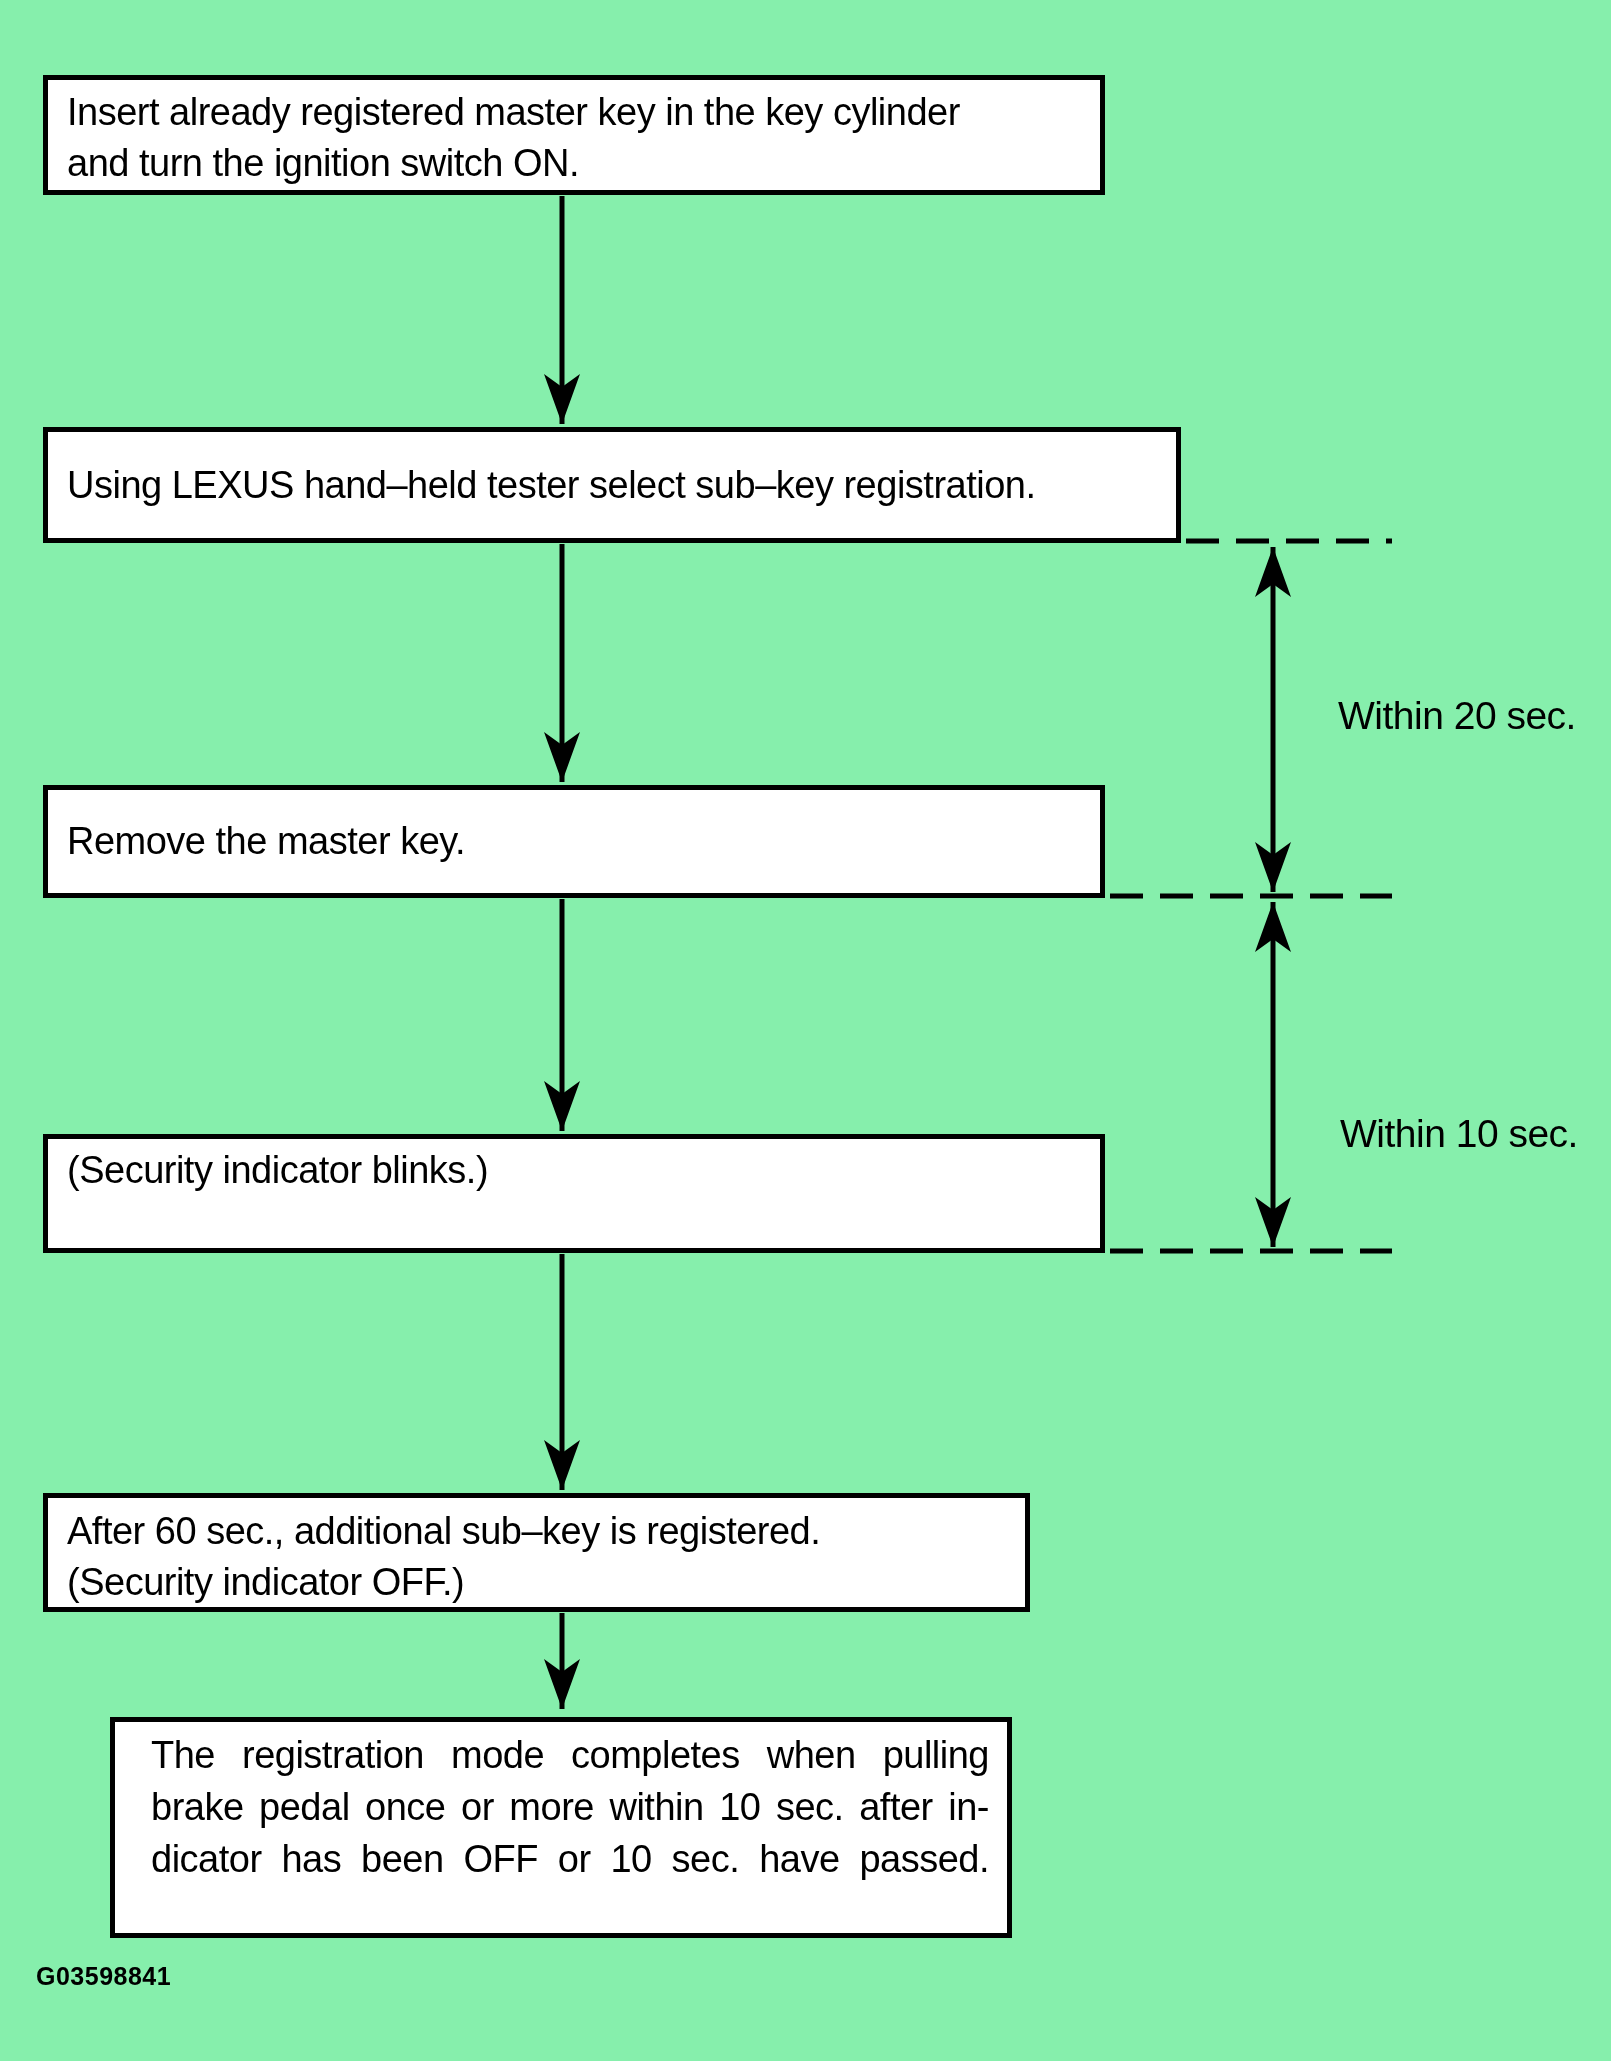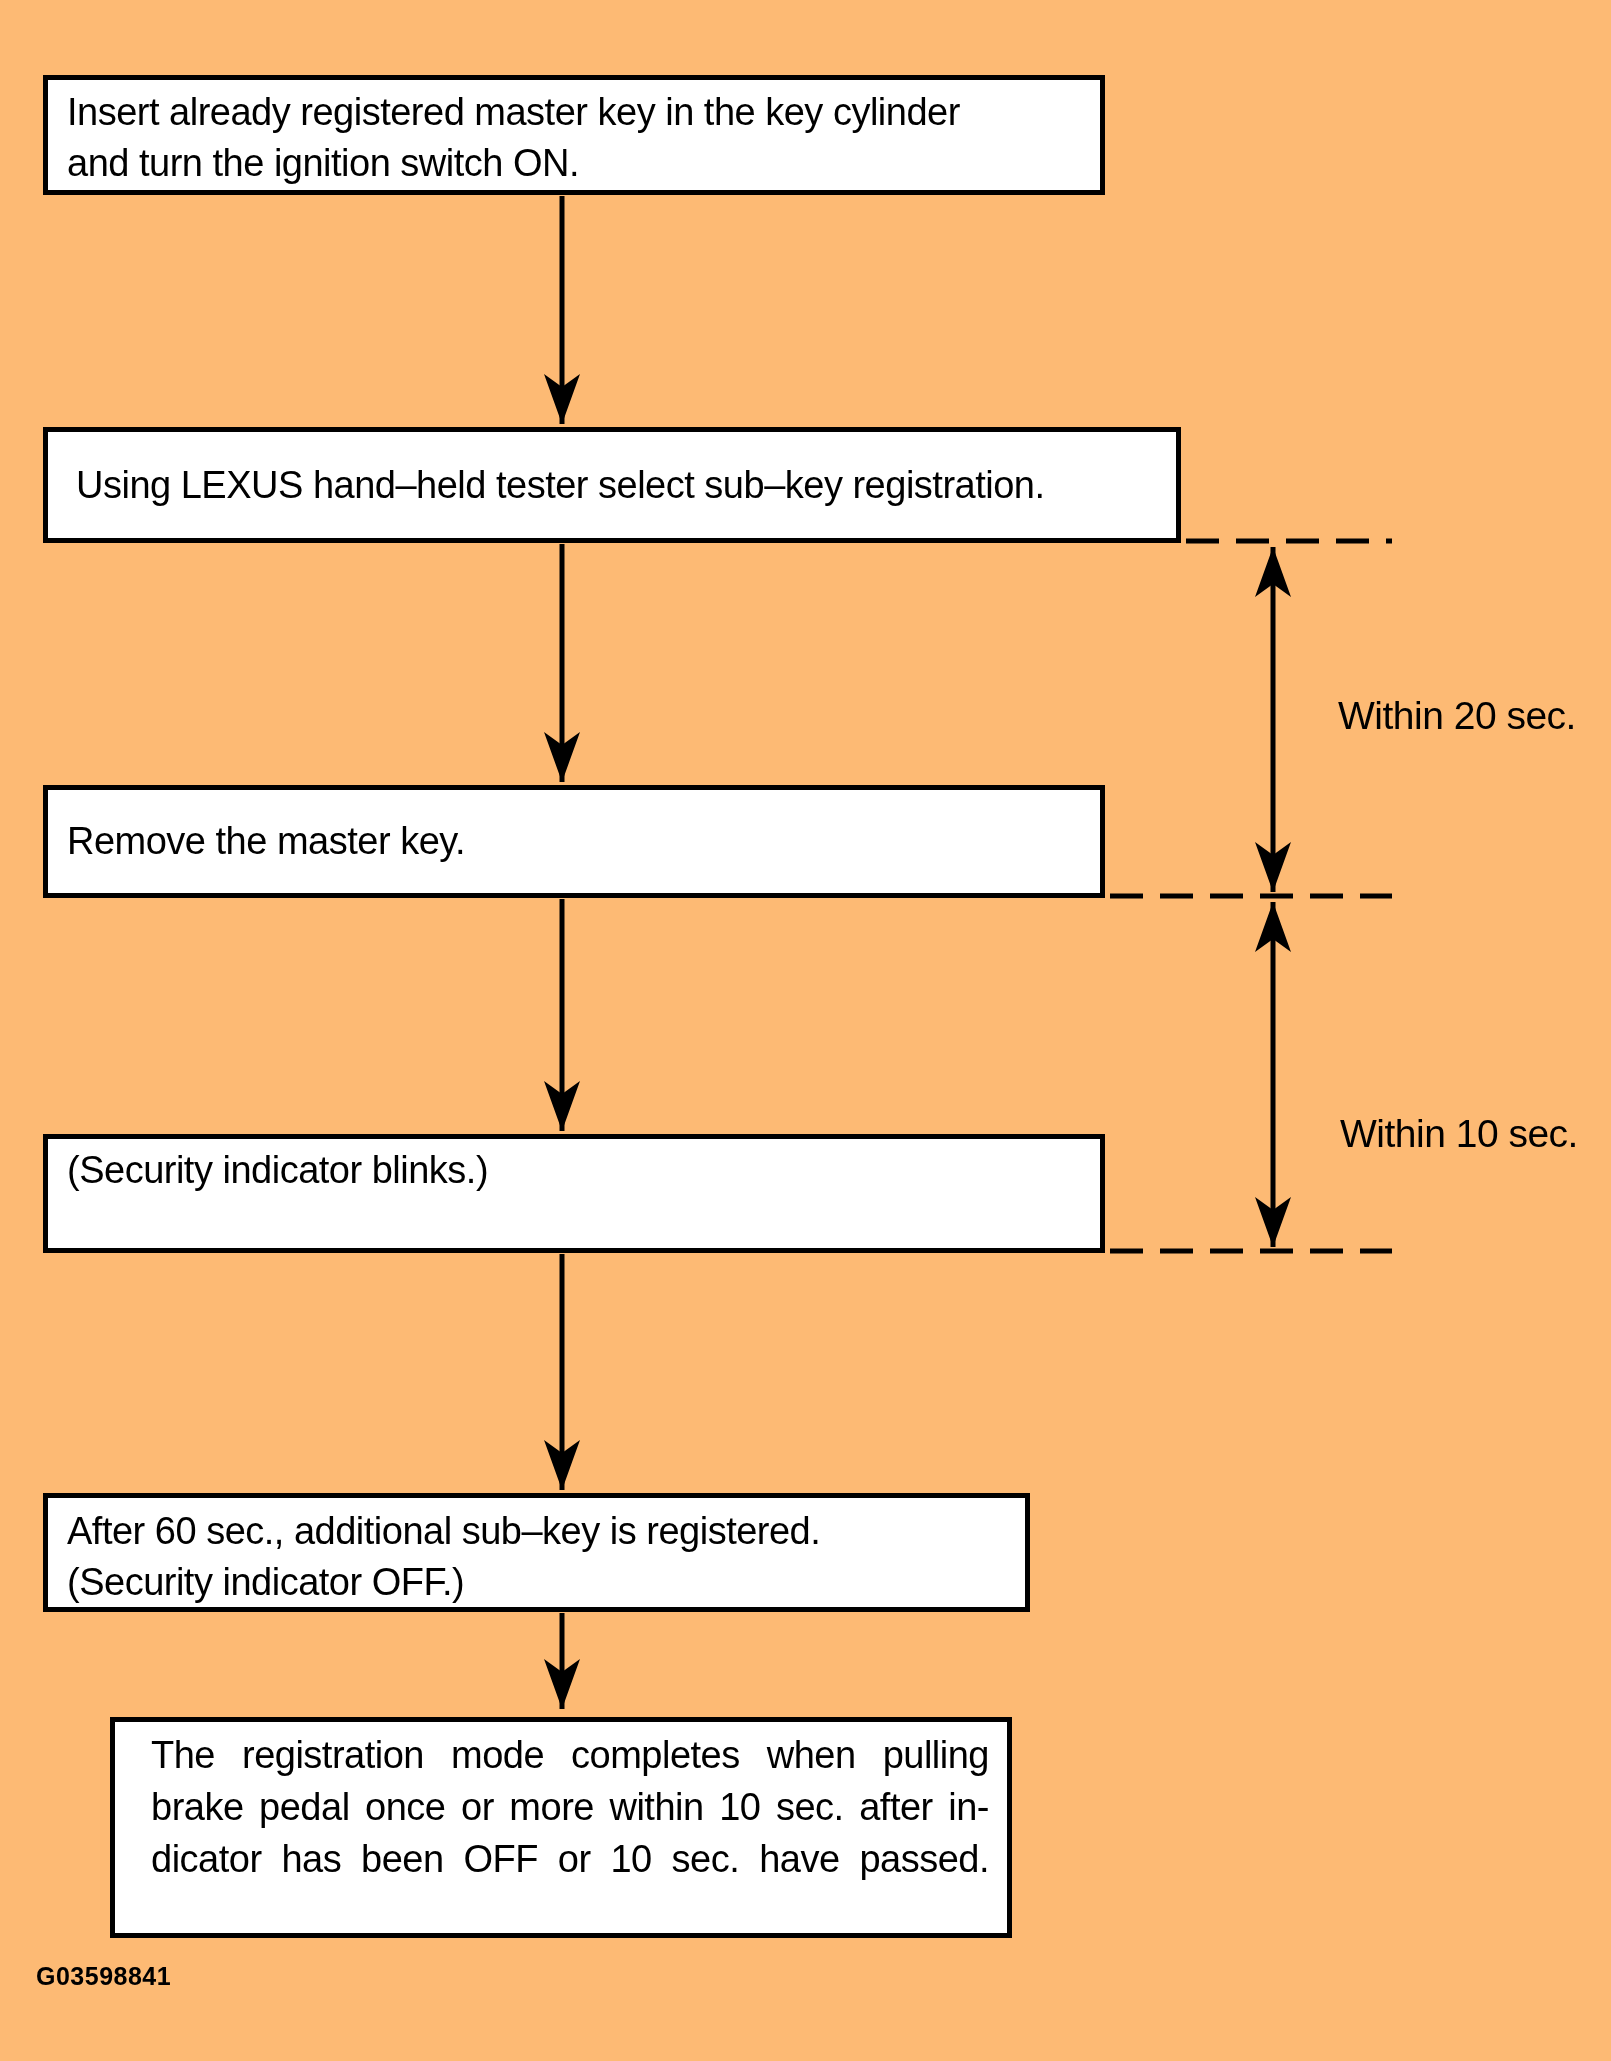--- a/index.html
+++ b/index.html
@@ -4,21 +4,21 @@
 <style>
   html, body {
     margin: 0;
     padding: 0;
     background: #ffffff;
   }
   .canvas {
     position: relative;
     width: 1611px;
     height: 2061px;
-    background: #fdba74;
+    background: #86efac;
     color: #000000;
     font-family: "Liberation Sans", "DejaVu Sans", sans-serif;
     overflow: hidden;
   }
   .connectors {
     position: absolute;
     left: 0;
     top: 0;
     width: 1611px;
     height: 2061px;
@@ -36,21 +36,21 @@
     border: 5px solid #000000;
     background: #ffffff;
     font-size: 38px;
     line-height: 51px;
     letter-spacing: -0.5px;
   }
   .bline {
     white-space: nowrap;
   }
   #box1 { left: 43px;  top: 75px;   width: 1062px; height: 120px; padding: 7px 14px 0 19px; }
-  #box2 { left: 43px;  top: 427px;  width: 1138px; height: 116px; display: flex; align-items: center; padding: 0 14px 0 28px; }
+  #box2 { left: 43px;  top: 427px;  width: 1138px; height: 116px; display: flex; align-items: center; padding: 0 14px 0 19px; }
   #box3 { left: 43px;  top: 785px;  width: 1062px; height: 113px; display: flex; align-items: center; padding: 0 14px 0 19px; }
   #box4 { left: 43px;  top: 1134px; width: 1062px; height: 119px; padding: 6px 14px 0 19px; }
   #box5 { left: 43px;  top: 1493px; width: 987px; height: 119px; padding: 8px 14px 0 19px; }
   #box6 { left: 110px; top: 1717px; width: 902px;  height: 221px; padding: 7px 18px 0 36px; line-height: 52px; }
   #box6 .jline {
     white-space: normal;
     text-align: justify;
     text-align-last: justify;
   }
   .timing-label {

